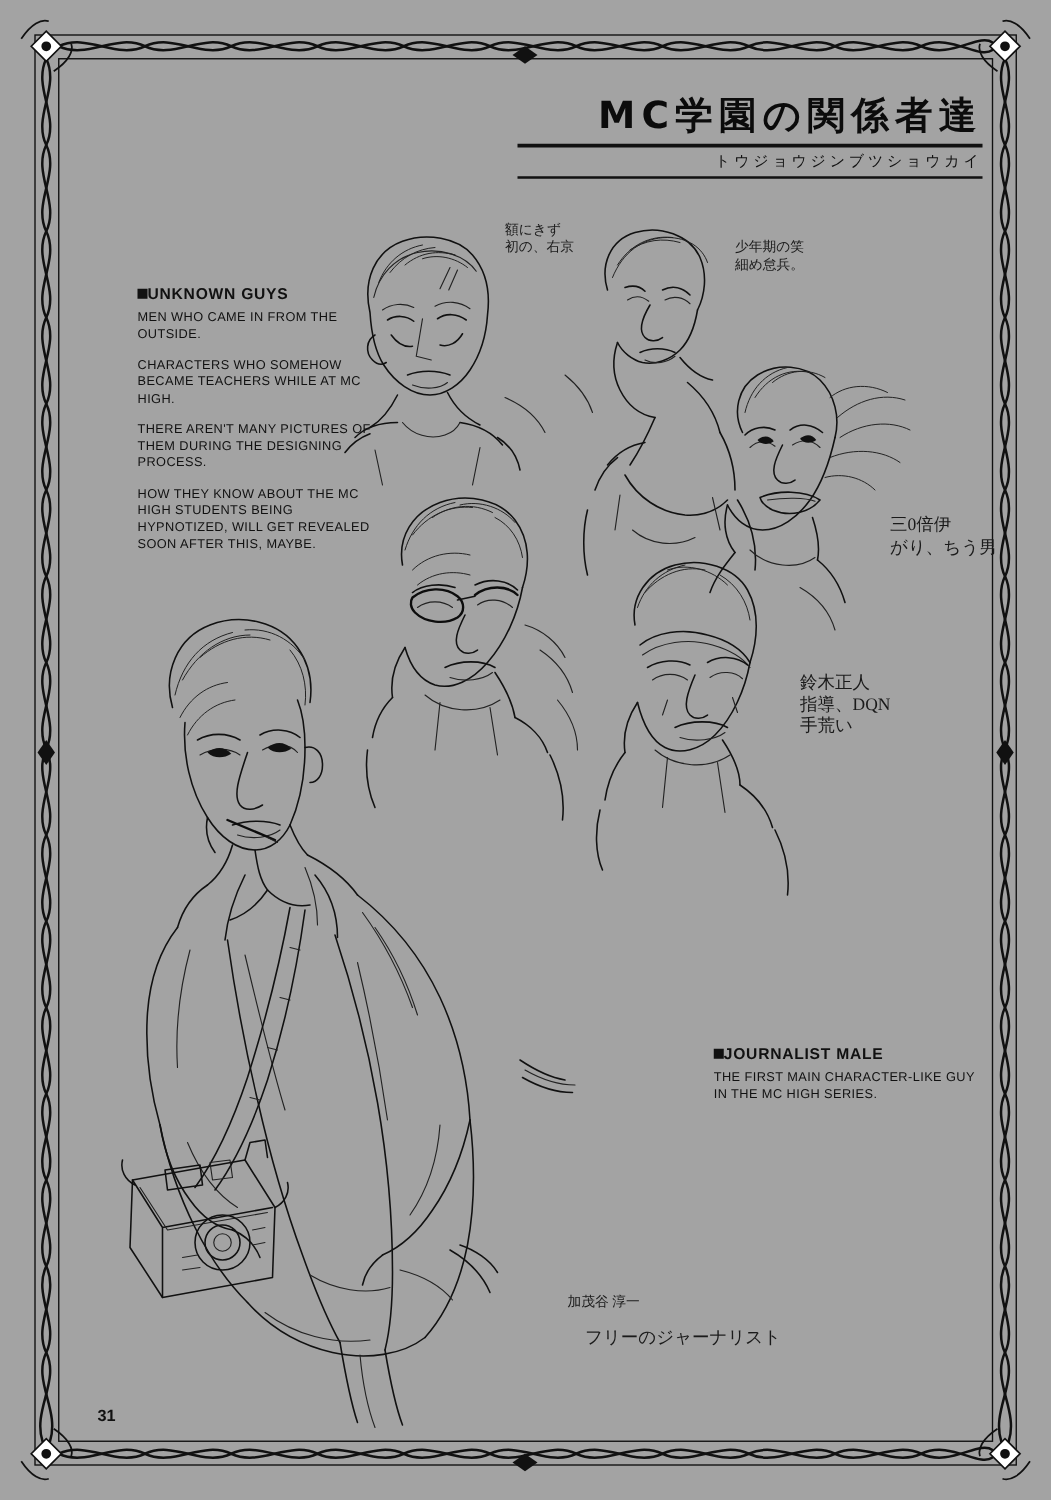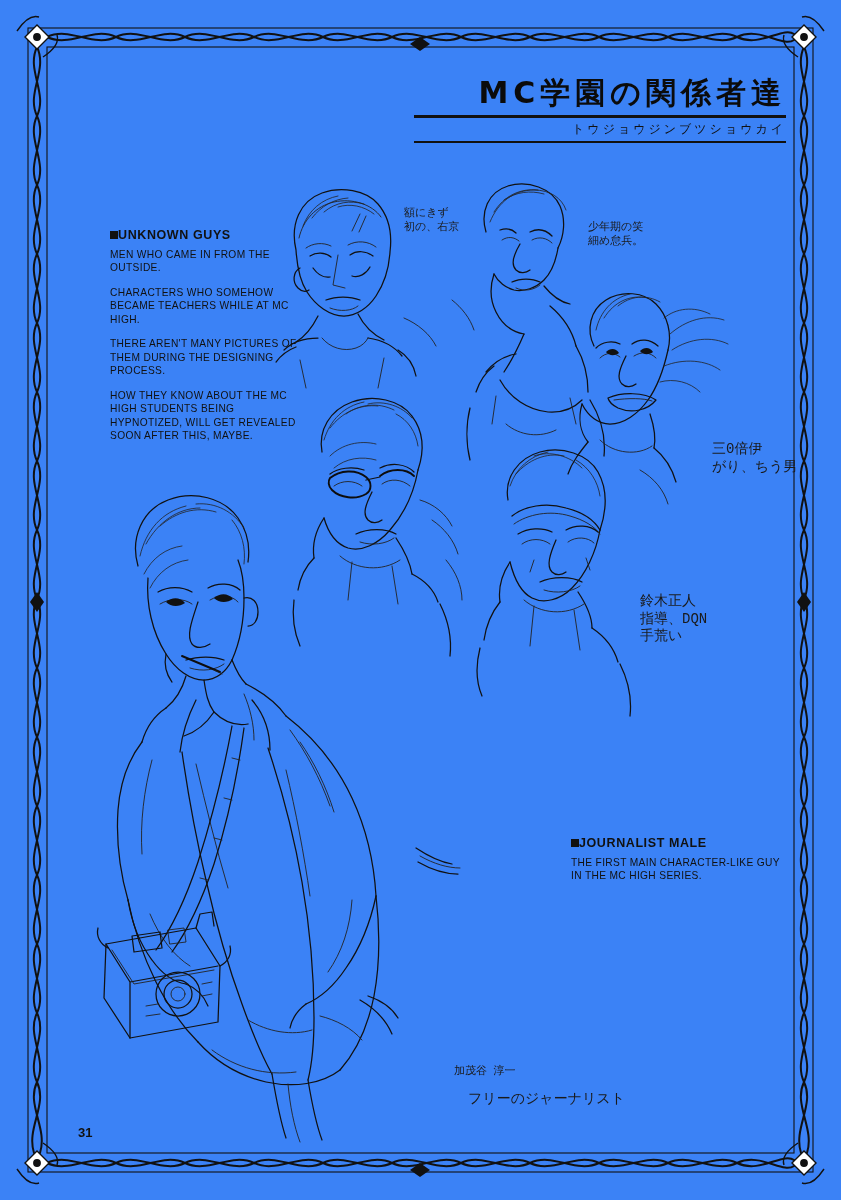--- a/index.html
+++ b/index.html
@@ -13,21 +13,21 @@
     position: relative;
     overflow: hidden;
     font-family: "Liberation Sans", sans-serif;
     color: #111;
   }
 
   
   #page {
     position: absolute;
     inset: 0;
-    background: #3b82f6;
+    background: #a3a3a3;
   }
   .frame-svg {
     position: absolute;
     left: 0; top: 0;
     width: 841px; height: 1200px;
     pointer-events: none;
   }
 
   
   #title-block {
@@ -96,26 +96,25 @@
   #art svg { position: absolute; left: 0; top: 0; }
   .ink { fill: none; stroke: #111; stroke-width: 1.25; stroke-linecap: round; stroke-linejoin: round; }
   .ink-thin { fill: none; stroke: #222; stroke-width: 0.9; stroke-linecap: round; stroke-linejoin: round; }
   .ink-hair { fill: none; stroke: #222; stroke-width: 0.8; stroke-linecap: round; }
   .ink-bold { fill: none; stroke: #0d0d0d; stroke-width: 1.9; stroke-linecap: round; stroke-linejoin: round; }
   .fillblk { fill: #111; stroke: none; }
 
   
   .note {
     position: absolute;
-    font-family: Liberation Mono, monospace;
+    font-family: Liberation Serif, serif;
     font-size: 11px;
     color: #1a1a1a;
     line-height: 1.25;
     white-space: pre;
-    margin-top: 29px;
   }
   .note.small { font-size: 14px; }
 
   
   #page-number {
     position: absolute;
     left: 78px;
     top: 1125px;
     font-size: 13px;
     font-weight: 700;
@@ -380,21 +379,21 @@
       </g>
     </svg>
   </div>
 
   <div class="note" style="left:404px; top:178px;">額にきず
 初の、右京</div>
   <div class="note" style="left:588px; top:192px;">少年期の笑
 細め怠兵。</div>
   <div class="note small" style="left:712px; top:412px;">三0倍伊
 がり、ちう男</div>
-  <div class="note small" style="left:640px; top:564px;">鈴木正人
+  <div class="note small" style="left:640px; top:538px;">鈴木正人
 指導、DQN
 手荒い</div>
   <div class="note" style="left:454px; top:1036px;">加茂谷 淳一</div>
   <div class="note small" style="left:468px; top:1062px;">フリーのジャーナリスト</div>
 
   <div class="panel" id="panel-unknown">
     <div class="panel-head">
       <span class="bullet-sq"></span>
       <span>UNKNOWN GUYS</span>
     </div>

